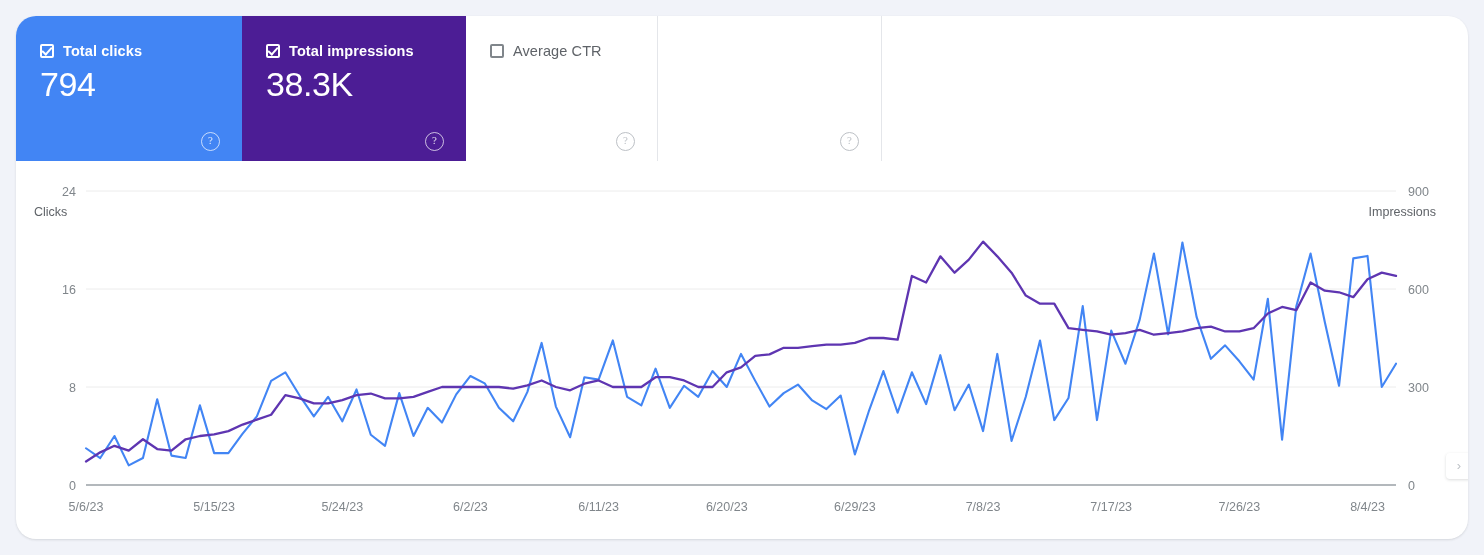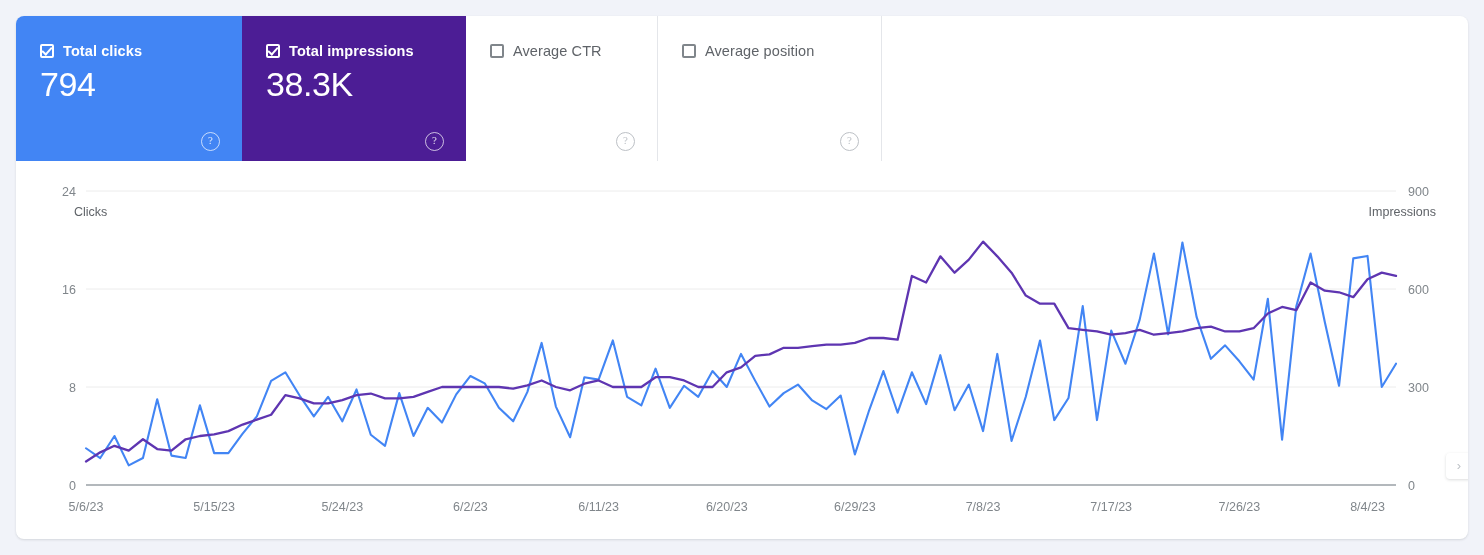--- a/index.html
+++ b/index.html
@@ -21,21 +21,21 @@
   }
 
   
   .card {
     position: absolute;
     left: 16px;
     top: 16px;
     width: 1452px;
     height: 523px;
     background: #ffffff;
-    border-radius: 8px;
+    border-radius: 20px;
     box-shadow: 0 1px 2px rgba(60,64,67,0.10), 0 1px 3px rgba(60,64,67,0.06);
     overflow: hidden;
   }
 
   
   .tabstrip {
     position: absolute;
     left: 0;
     top: 0;
     height: 145px;
@@ -136,21 +136,21 @@
     top: 145px;
     width: 1452px;
     height: 378px;
   }
   .axis-title {
     position: absolute;
     font-size: 12.5px;
     color: #5f6368;
     white-space: nowrap;
   }
-  .axis-title.left  { left: 18px;  top: 44px; margin-left: 40px; }
+  .axis-title.left  { left: 18px;  top: 44px; }
   .axis-title.right { right: 32px; top: 44px; text-align: center; }
 
   .plot {
     position: absolute;
     left: 0; top: 0;
     width: 1452px;
     height: 378px;
   }
   svg.chart { display: block; }
 
@@ -224,24 +224,20 @@
 
       <div class="tab ctr">
         <div class="tab-head">
           <span class="checkbox"></span>
           <span class="tab-label">Average CTR</span>
         </div>
         <div class="help-icon">?</div>
       </div>
 
       <div class="tab position">
-        <div class="tab-head">
-          <span class="checkbox"></span>
-          <span class="tab-label">Average position</span>
-        </div>
         <div class="help-icon">?</div>
       </div>
 
     </div>
 
     <div class="chart-wrap">
       <div class="axis-title left">Clicks</div>
       <div class="axis-title right">Impressions</div>
 
       <div class="plot">

